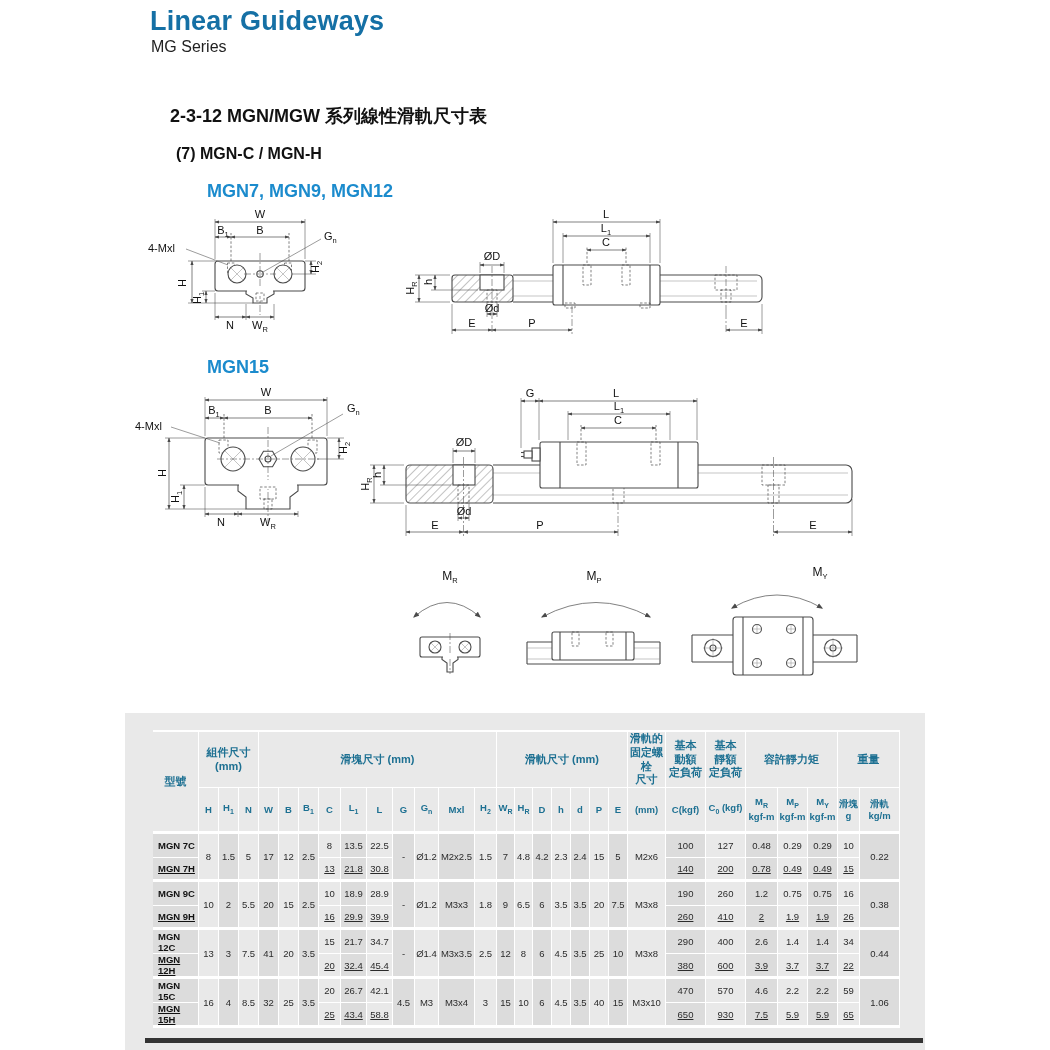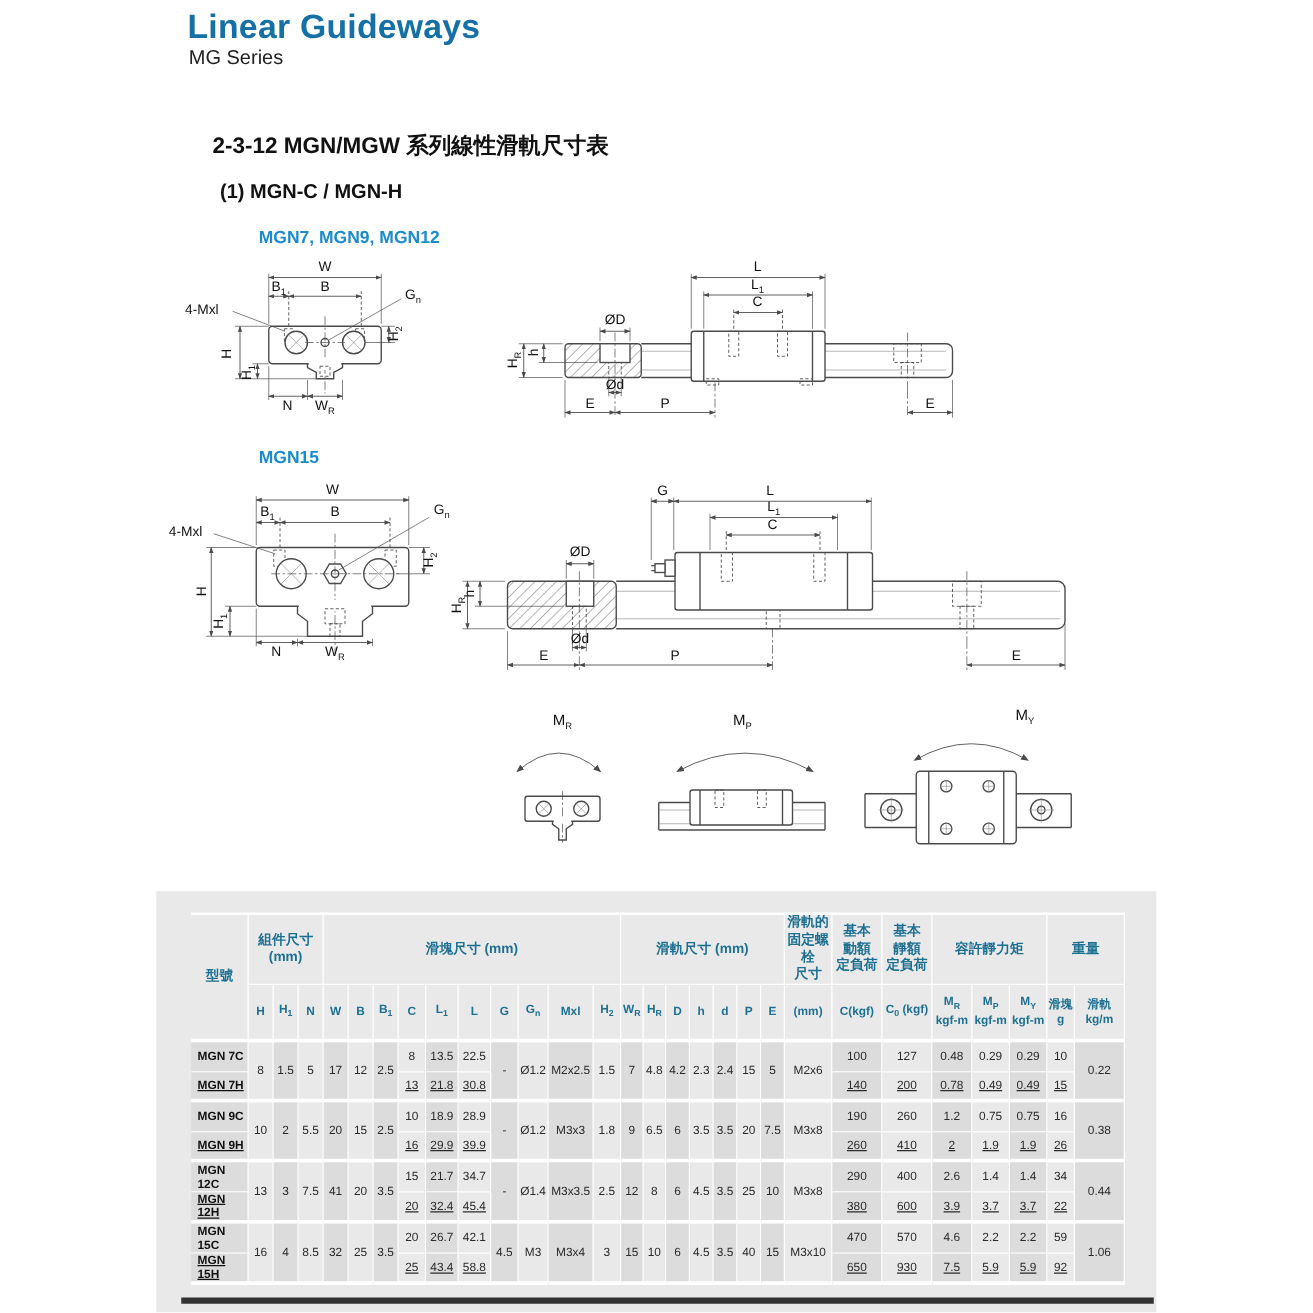--- a/index.html
+++ b/index.html
@@ -4,21 +4,21 @@
 <style>
   * { margin:0; padding:0; box-sizing:border-box; }
   html,body { width:1050px; height:1050px; }
   body { position:relative; background:#fff; overflow:hidden;
          font-family:"Liberation Sans","DejaVu Sans",sans-serif; color:#1a1a1a; }
   .abs { position:absolute; }
   .page-title { left:150px; top:6px; font-size:27px; font-weight:bold; color:#1570a5; letter-spacing:.2px; }
   .series { left:151px; top:38px; font-size:16px; color:#222; }
   .section-title { left:170px; top:104px; font-size:18px; font-weight:bold; color:#111; }
   .subsection-title { left:176px; top:145px; font-size:16px; font-weight:bold; color:#111; }
-  .fig-label { position:absolute; font-size:14px; font-weight:bold; color:#1b8bcd; white-space:nowrap; }
+  .fig-label { position:absolute; font-size:18px; font-weight:bold; color:#1b8bcd; white-space:nowrap; }
   .fig { position:absolute; }
   .fig svg { display:block; position:absolute; left:0; top:0; }
   .dl { position:absolute; font-size:11px; color:#111; white-space:nowrap; line-height:1;
         transform:translateX(-50%); }
   .dl sub { font-size:7.5px; }
   .dl.la { transform:none; }
   .dl.rot { transform:translate(-50%,-50%) rotate(-90deg); }
 
   .panel { left:125px; top:713px; width:800px; height:337px; background:#e9e9e9; }
   table.spec { position:absolute; left:28px; top:17px; border-collapse:separate; border-spacing:0;
@@ -44,21 +44,21 @@
   .hid { stroke:#4a4a4a; stroke-width:.7; fill:none; stroke-dasharray:2.5,1.8; }
   .cl  { stroke:#4a4a4a; stroke-width:.55; fill:none; stroke-dasharray:7,2,2,2; }
   .thin { stroke:#8a8a8a; stroke-width:.5; fill:none; }
 </style>
 </head>
 <body>
 
 <div class="abs page-title">Linear Guideways</div>
 <div class="abs series">MG Series</div>
 <div class="abs section-title">2-3-12  MGN/MGW 系列線性滑軌尺寸表</div>
-<div class="abs subsection-title">(1) MGN-C / MGN-H</div>
+<div class="abs subsection-title">(7) MGN-C / MGN-H</div>
 
 <div class="fig-label" style="left:207px;top:181px;">MGN7, MGN9, MGN12</div>
 <div class="fig-label" style="left:207px;top:357px;">MGN15</div>
 
 <div class="fig" style="left:140px;top:203px;width:260px;height:145px;">
 <svg width="260" height="145" viewBox="0 0 260 145">
   <defs>
     <marker id="ar1" viewBox="0 0 10 10" refX="9" refY="5" markerWidth="7" markerHeight="7" orient="auto-start-reverse">
       <path d="M0,1.5 L10,5 L0,8.5 Z" fill="#4a4a4a"></path>
         </marker>
@@ -663,18 +663,18 @@
         <tr class="group-end">
           <td class="sh model">MGN 15H</td>
           <td class="">25</td>
           <td class="sh">43.4</td>
           <td class="">58.8</td>
           <td class="sh">650</td>
           <td class="">930</td>
           <td class="sh">7.5</td>
           <td class="">5.9</td>
           <td class="sh">5.9</td>
-          <td class="">92</td>
+          <td class="">65</td>
         </tr>
       </tbody>
   </table>
   <div class="abs bottom-bar"></div>
 </div>
 
 </body></html>

